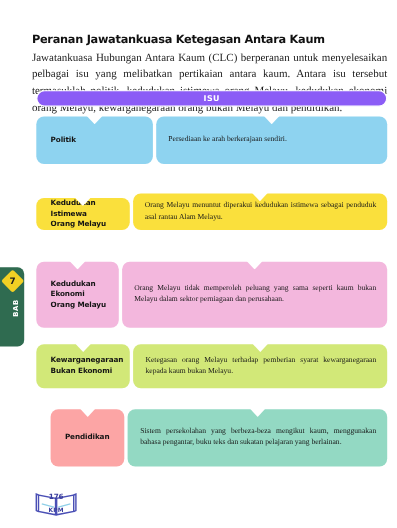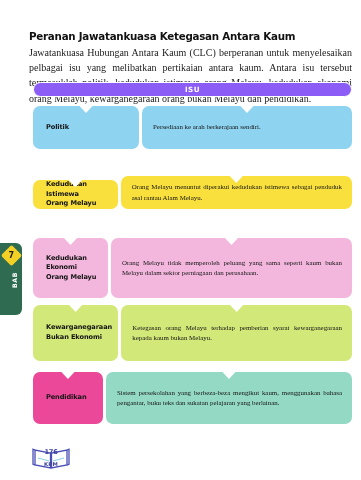--- a/index.html
+++ b/index.html
@@ -287,37 +287,37 @@
           <span>Orang Melayu</span>
         </span>
       </div>
       <div class="row-gap"></div>
       <div class="row-desc" style="background:#f3b7dd;">
         <span class="notch"></span>
         <span class="row-desc-text">Orang Melayu tidak memperoleh peluang yang sama seperti kaum bukan Melayu dalam sektor perniagaan dan perusahaan.</span>
       </div>
     </div>
 
-    <div class="row" style="top:305px;height:56px;">
+    <div class="row" style="top:313px;height:40px;">
       <div class="row-label" style="background:#d2e878;">
         <span class="notch"></span>
         <span class="row-label-text">
           <span>Kewarganegaraan</span><br>
           <span>Bukan Ekonomi</span>
         </span>
       </div>
       <div class="row-gap"></div>
       <div class="row-desc" style="background:#d2e878;">
         <span class="notch"></span>
         <span class="row-desc-text">Ketegasan orang Melayu terhadap pemberian syarat kewarganegaraan kepada kaum bukan Melayu.</span>
       </div>
     </div>
 
     <div class="row" style="top:372px;height:52px;">
-      <div class="row-label" style="background:#ec4899;">
+      <div class="row-label" style="background:#fca5a5;margin-left:13px;">
         <span class="notch"></span>
         <span class="row-label-text">Pendidikan</span>
       </div>
       <div class="row-gap"></div>
       <div class="row-desc" style="background:#93d9c3;">
         <span class="notch"></span>
         <span class="row-desc-text">Sistem persekolahan yang berbeza-beza mengikut kaum, menggunakan bahasa pengantar, buku teks dan sukatan pelajaran yang berlainan.</span>
       </div>
     </div>
 

